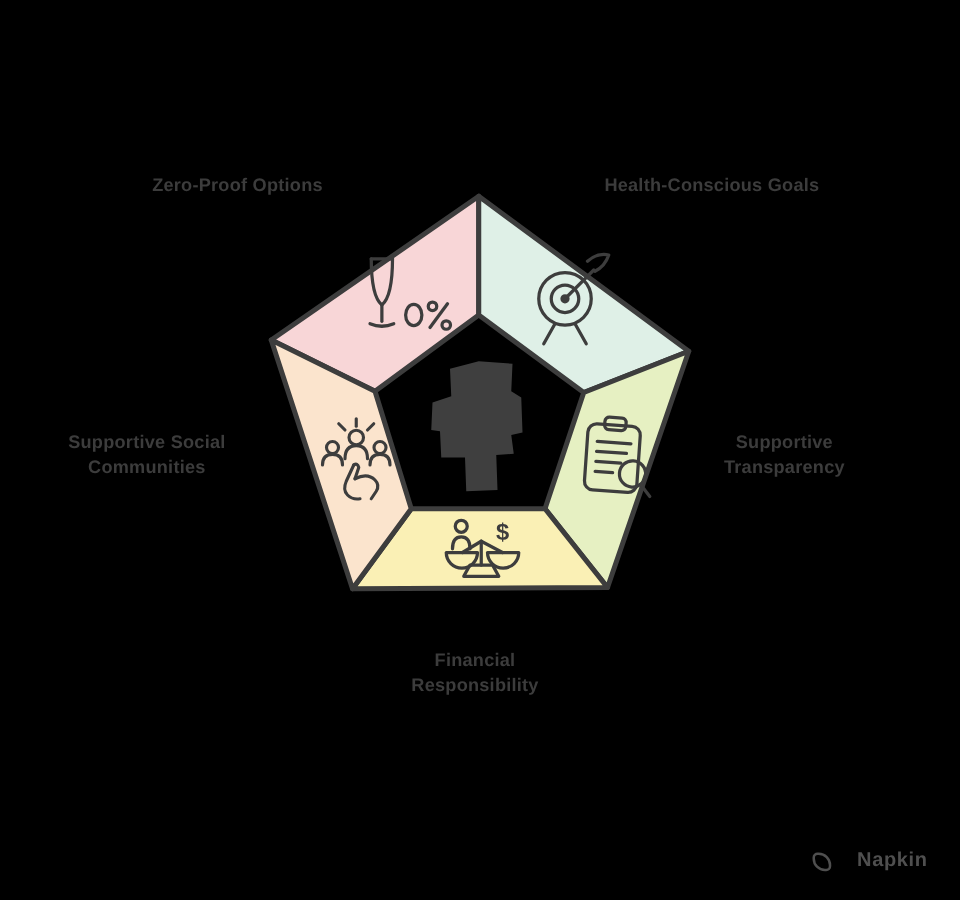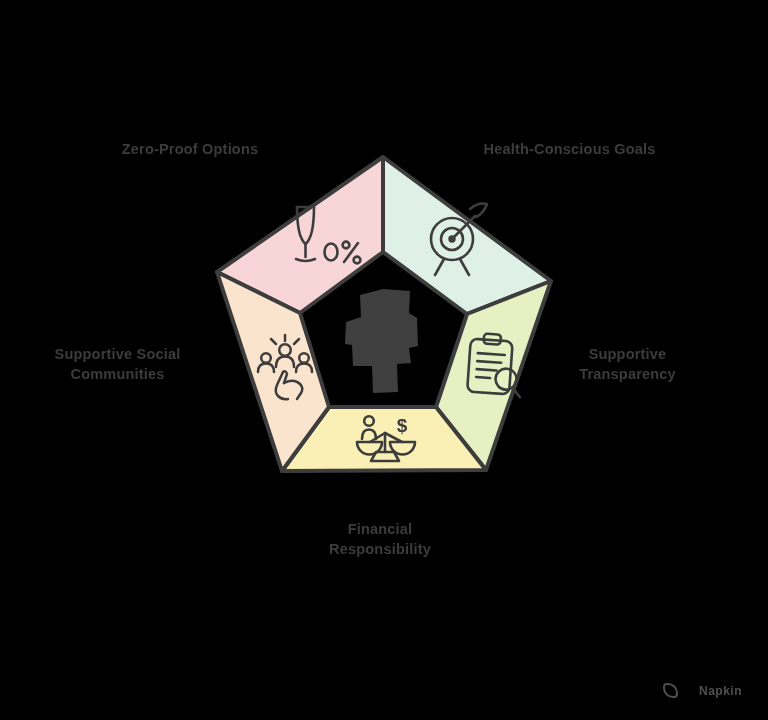--- a/index.html
+++ b/index.html
@@ -26,21 +26,21 @@
   .lbl-top-left  {left:100px; top:139px; width:180px;}
   .lbl-top-right {left:472px; top:139px; width:195px;}
   .lbl-right     {left:540px; top:344px; width:175px;}
   .lbl-bottom    {left:290px; top:519px; width:180px;}
   .lbl-left      {left:30px;  top:344px; width:175px;}
   .watermark{
     position:absolute;
     right:26px; bottom:22px;
     display:flex; align-items:center; gap:21px;
     color:#4f4f4f;
-    font-size:12px;
+    font-size:16px;
     font-weight:600;
     letter-spacing:.5px;
   }
   .watermark .wm-glyph{
     width:15px;height:15px;
     border:2px solid #4f4f4f;
     border-radius:4px 10px 4px 10px;
     box-sizing:border-box;
   }
 </style>

